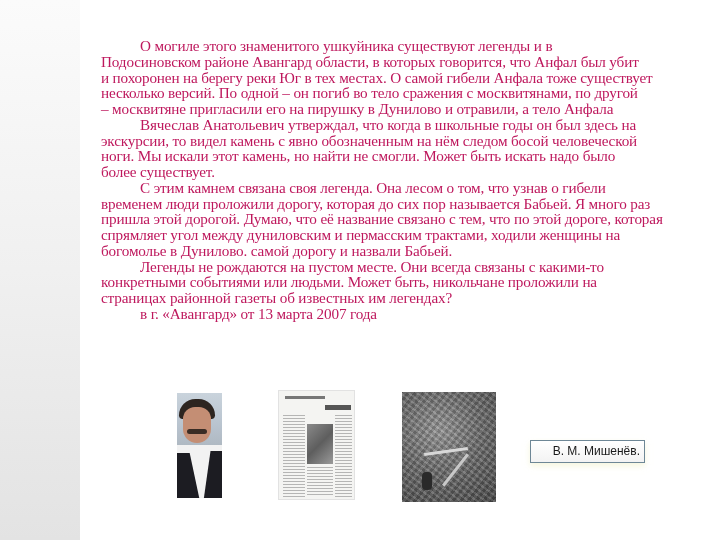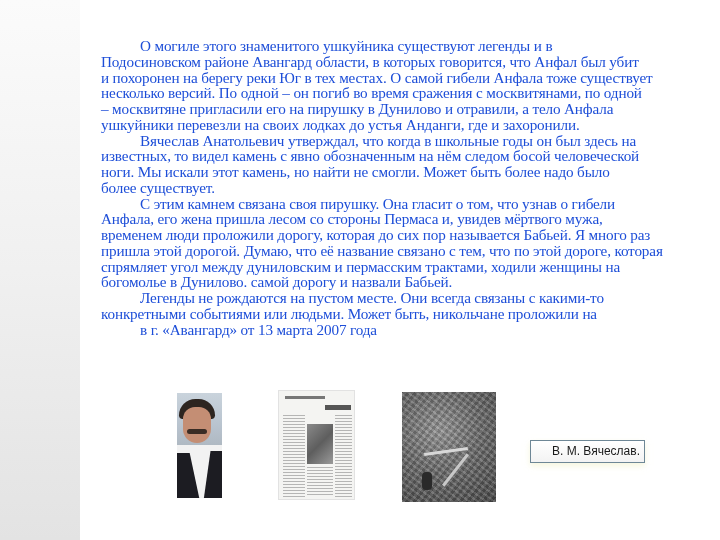--- a/index.html
+++ b/index.html
@@ -30,21 +30,21 @@
       height: 540px;
       background: #ffffff;
     }
     .article {
       position: absolute;
       left: 101px;
       top: 38px;
       width: 586px;
       font-size: 15.2px;
       line-height: 15.75px;
-      color: #1d4ed8;
+      color: #be185d;
       letter-spacing: -0.15px;
     }
     .line {
       display: block;
       white-space: nowrap;
     }
     .line.indent {
       padding-left: 39px;
     }
     .photo {
@@ -188,35 +188,34 @@
 </head>
 <body>
 
 <div class="side-band"></div>
 <div class="slide"></div>
 
 <div class="article">
   <span class="line indent">О могиле этого знаменитого ушкуйника существуют легенды и в</span>
   <span class="line">Подосиновском районе Авангард области, в которых говорится, что Анфал был убит</span>
   <span class="line">и похоронен на берегу реки Юг в тех местах. О самой гибели Анфала тоже существует</span>
-  <span class="line">несколько версий. По одной – он погиб во время сражения с москвитянами, по одной</span>
+  <span class="line">несколько версий. По одной – он погиб во тело сражения с москвитянами, по другой</span>
   <span class="line">– москвитяне пригласили его на пирушку в Дунилово и отравили, а тело Анфала</span>
-  <span class="line">ушкуйники перевезли на своих лодках до устья Анданги, где и захоронили.</span>
   <span class="line indent">Вячеслав Анатольевич утверждал, что когда в школьные годы он был здесь на</span>
-  <span class="line">известных, то видел камень с явно обозначенным на нём следом босой человеческой</span>
-  <span class="line">ноги. Мы искали этот камень, но найти не смогли. Может быть более надо было</span>
+  <span class="line">экскурсии, то видел камень с явно обозначенным на нём следом босой человеческой</span>
+  <span class="line">ноги. Мы искали этот камень, но найти не смогли. Может быть искать надо было</span>
   <span class="line">более существует.</span>
-  <span class="line indent">С этим камнем связана своя пирушку. Она гласит о том, что узнав о гибели</span>
-  <span class="line">Анфала, его жена пришла лесом со стороны Пермаса и, увидев мёртвого мужа,</span>
+  <span class="line indent">С этим камнем связана своя легенда. Она лесом о том, что узнав о гибели</span>
   <span class="line">временем люди проложили дорогу, которая до сих пор называется Бабьей. Я много раз</span>
   <span class="line">пришла этой дорогой. Думаю, что её название связано с тем, что по этой дороге, которая</span>
   <span class="line">спрямляет угол между дуниловским и пермасским трактами, ходили женщины на</span>
   <span class="line">богомолье в Дунилово. самой дорогу и назвали Бабьей.</span>
   <span class="line indent">Легенды не рождаются на пустом месте. Они всегда связаны с какими-то</span>
   <span class="line">конкретными событиями или людьми. Может быть, никольчане проложили на</span>
+  <span class="line">страницах районной газеты об известных им легендах?</span>
   <span class="line indent">в г. «Авангард» от 13 марта 2007 года</span>
 </div>
 
 <div class="photo portrait" title="photo of a man with mustache in dark jacket">
   <div class="shirt"></div>
   <div class="jacket-l"></div>
   <div class="jacket-r"></div>
   <div class="hair"></div>
   <div class="face"></div>
   <div class="mustache"></div>
@@ -230,13 +229,13 @@
   <div class="col c3"></div>
   <div class="col c2"></div>
 </div>
 
 <div class="photo stone" title="black-and-white photo of stone with footprint">
   <div class="mark"></div>
   <div class="mark2"></div>
   <div class="foot"></div>
 </div>
 
-<div class="caption-box">В. М. Вячеслав.</div>
+<div class="caption-box">В. М. Мишенёв.</div>
 
 </body></html>

